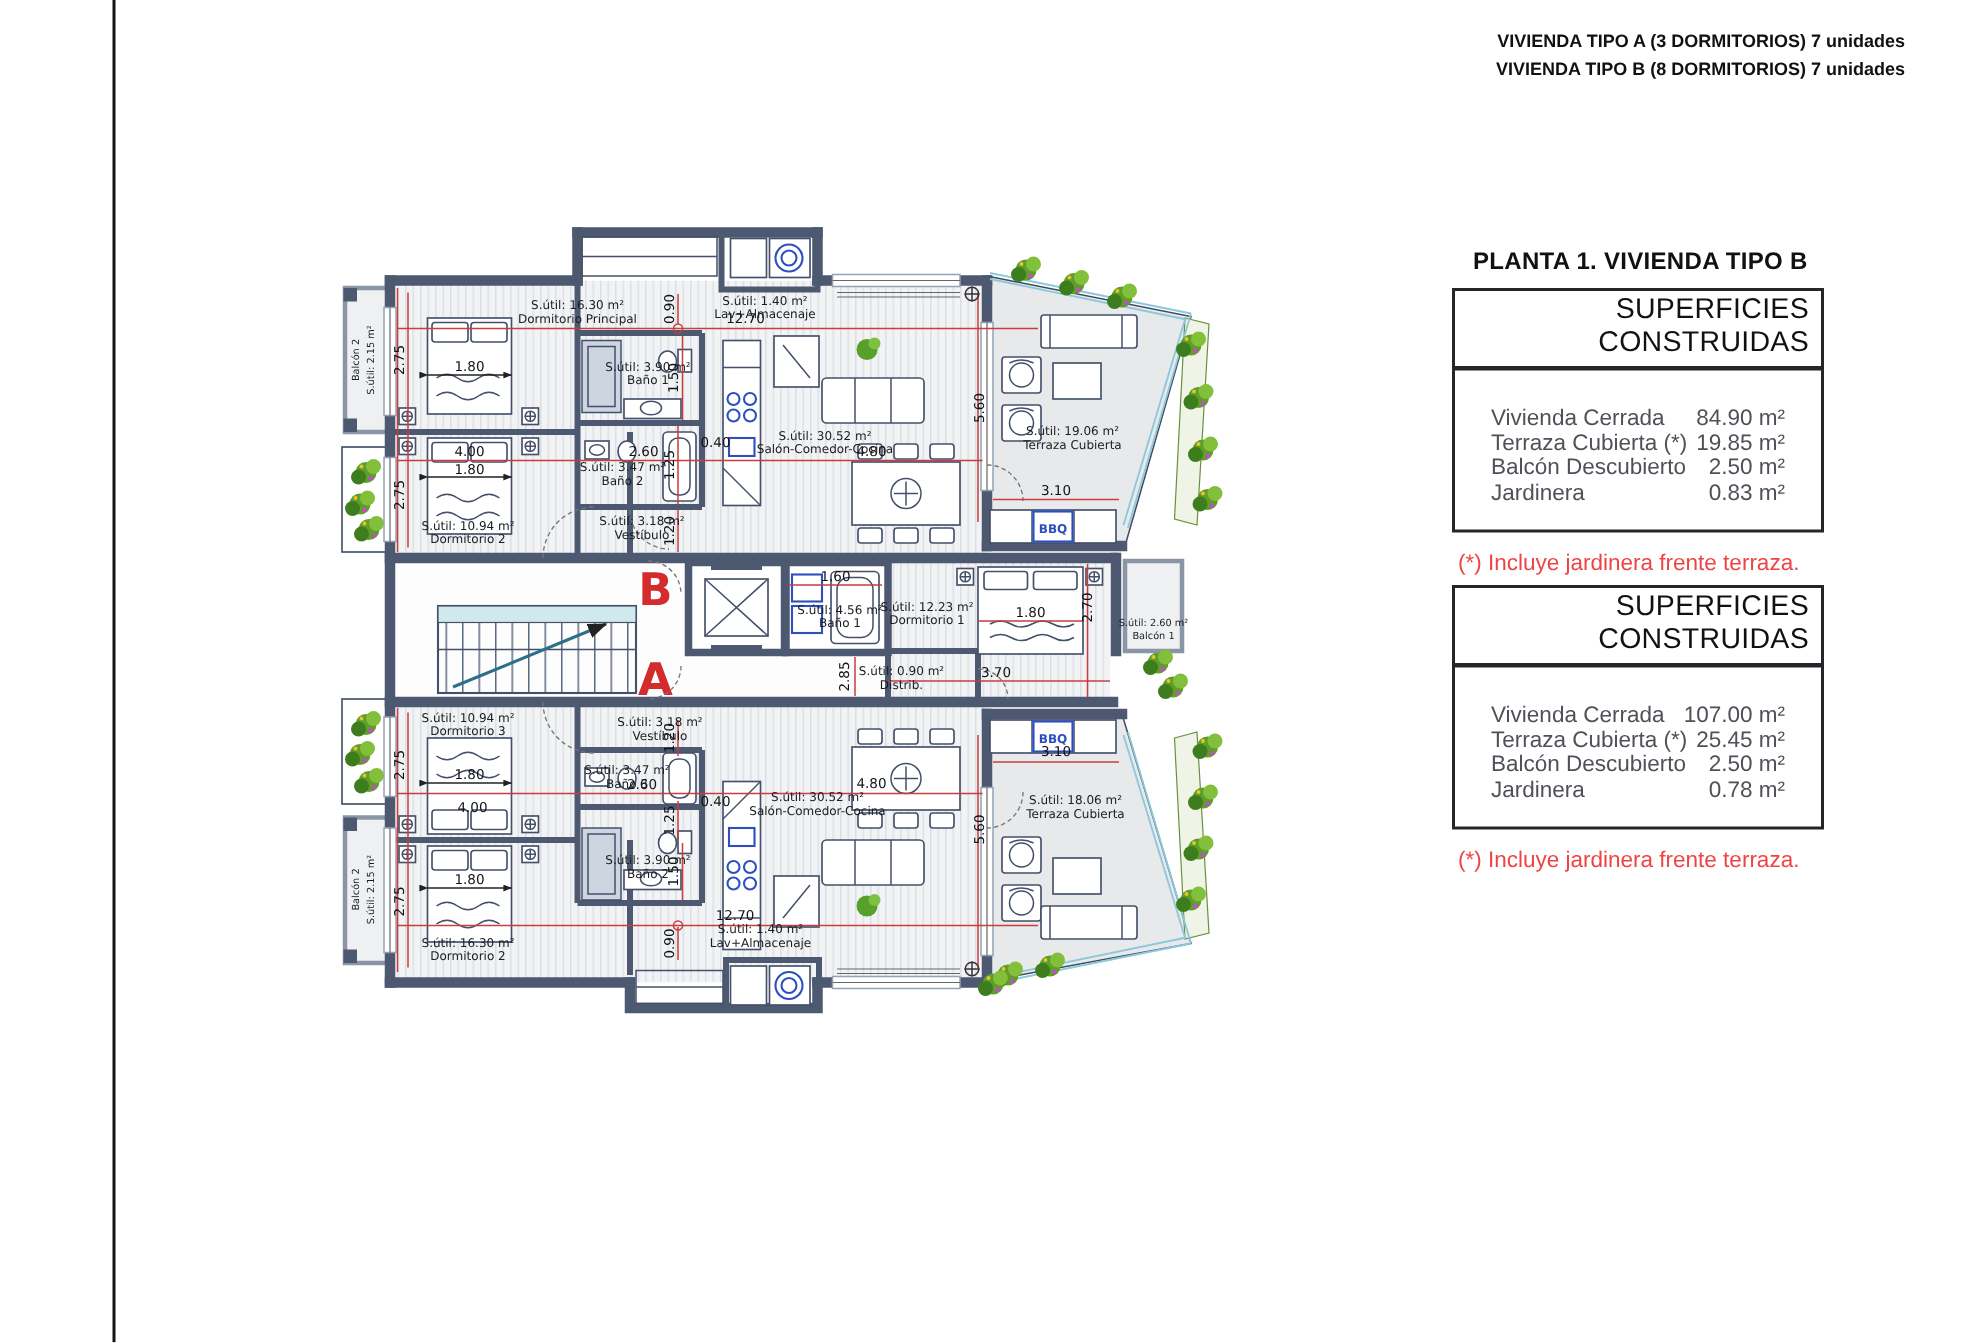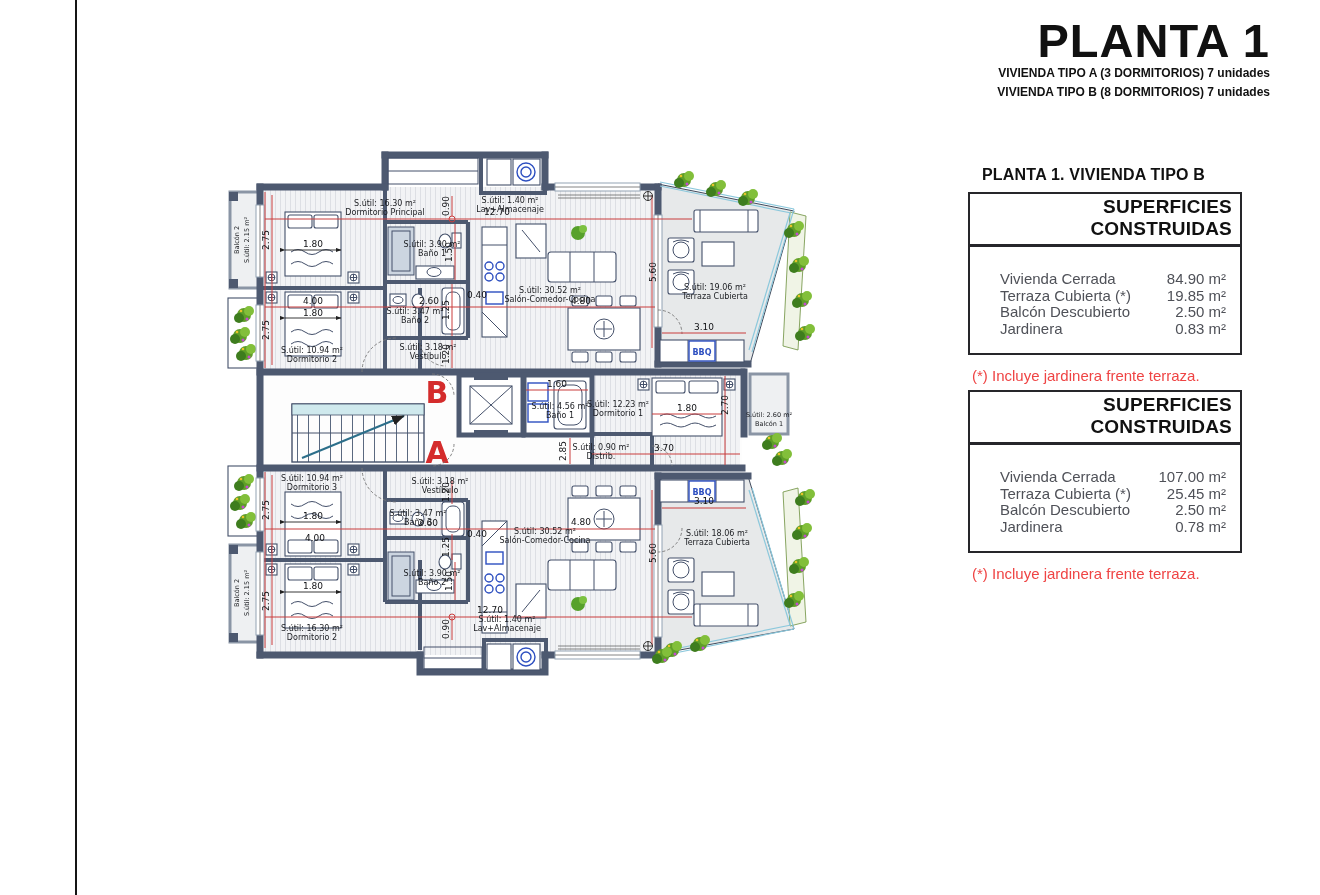--- a/index.html
+++ b/index.html
@@ -3,30 +3,30 @@
 <meta charset="utf-8">
 <style>
   html,body{margin:0;padding:0;background:#fff;}
   #sheet{position:relative;width:1320px;height:895px;background:#fff;overflow:hidden;
          font-family:"Liberation Sans","DejaVu Sans",sans-serif;}
   .edge-line{position:absolute;left:75px;top:0;width:2px;height:895px;background:#151515;}
   
   .title-block{position:absolute;top:18px;right:50px;text-align:right;color:#111;}
   .title-block h1{margin:0;font-size:47px;line-height:46px;font-weight:700;letter-spacing:1px;}
   .title-block .sub{font-size:12px;font-weight:700;line-height:19px;}
-  .card{position:absolute;left:968px;width:274px;color:#111;}
+  .card{position:absolute;left:968px;width:248px;color:#111;}
   .card-b{top:166px;}
   .card-a{top:390px;}
   .card-heading{margin:0 0 8px 14px;font-size:16px;font-weight:700;letter-spacing:.2px;}
   .card-box{border:2px solid #26262a;padding:0 0 16px 0;background:#fff;}
-  .card-box-title{font-size:19px;font-weight:700;text-align:right;padding:2px 8px 4px 0;
+  .card-box-title{font-size:19px;font-weight:400;text-align:right;padding:2px 8px 4px 0;
                   border-bottom:3px solid #26262a;letter-spacing:.2px;}
   .rows{margin-top:24px;}
-  .row{display:flex;justify-content:space-between;padding:0 14px;font-size:15px;
-       color:#4f5158;line-height:16.5px;margin-left:16px;}
+  .row{display:flex;justify-content:space-between;padding:0 24px;font-size:15px;
+       color:#4f5158;line-height:16.5px;}
   .footnote{margin:12px 0 0 4px;font-size:15px;color:#ef4444;}
   
   svg{position:absolute;left:0;top:0;}
   svg text{font-family:"DejaVu Sans","Liberation Sans",sans-serif;}
   .w{stroke:#4d5970;stroke-width:7;fill:none;stroke-linecap:square;}
   .w4{stroke:#4d5970;stroke-width:4;fill:none;}
   .bw{stroke:#8a95a5;stroke-width:3;fill:#eef0f2;}
   .terr{fill:#e7e9ea;stroke:#3f4a5c;stroke-width:1;}
   .furn{fill:#fff;stroke:#44506a;stroke-width:1.1;}
   .fl{stroke:#44506a;stroke-width:1;fill:none;}
@@ -512,21 +512,20 @@
       <text class="rl" x="507" y="622">S.útil: 1.40 m²</text>
       <text class="rl" x="507" y="631">Lav+Almacenaje</text>
       <text class="rl" x="717" y="536">S.útil: 18.06 m²</text>
       <text class="rl" x="717" y="545">Terraza Cubierta</text>
       <text class="rls" x="239" y="593" transform="rotate(-90 239 593)">Balcón 2</text>
       <text class="rls" x="249" y="593" transform="rotate(-90 249 593)">S.útil: 2.15 m²</text>
     </g>
   </svg>
 
   <header class="title-block">
-    <h1>PLANTA 1</h1>
     <div class="sub">VIVIENDA TIPO A (3 DORMITORIOS) 7 unidades</div>
     <div class="sub">VIVIENDA TIPO B (8 DORMITORIOS) 7 unidades</div>
   </header>
 
   <section class="card card-b">
     <h2 class="card-heading">PLANTA 1. VIVIENDA TIPO B</h2>
     <div class="card-box">
       <div class="card-box-title">SUPERFICIES CONSTRUIDAS</div>
       <div class="rows">
         <div class="row">

